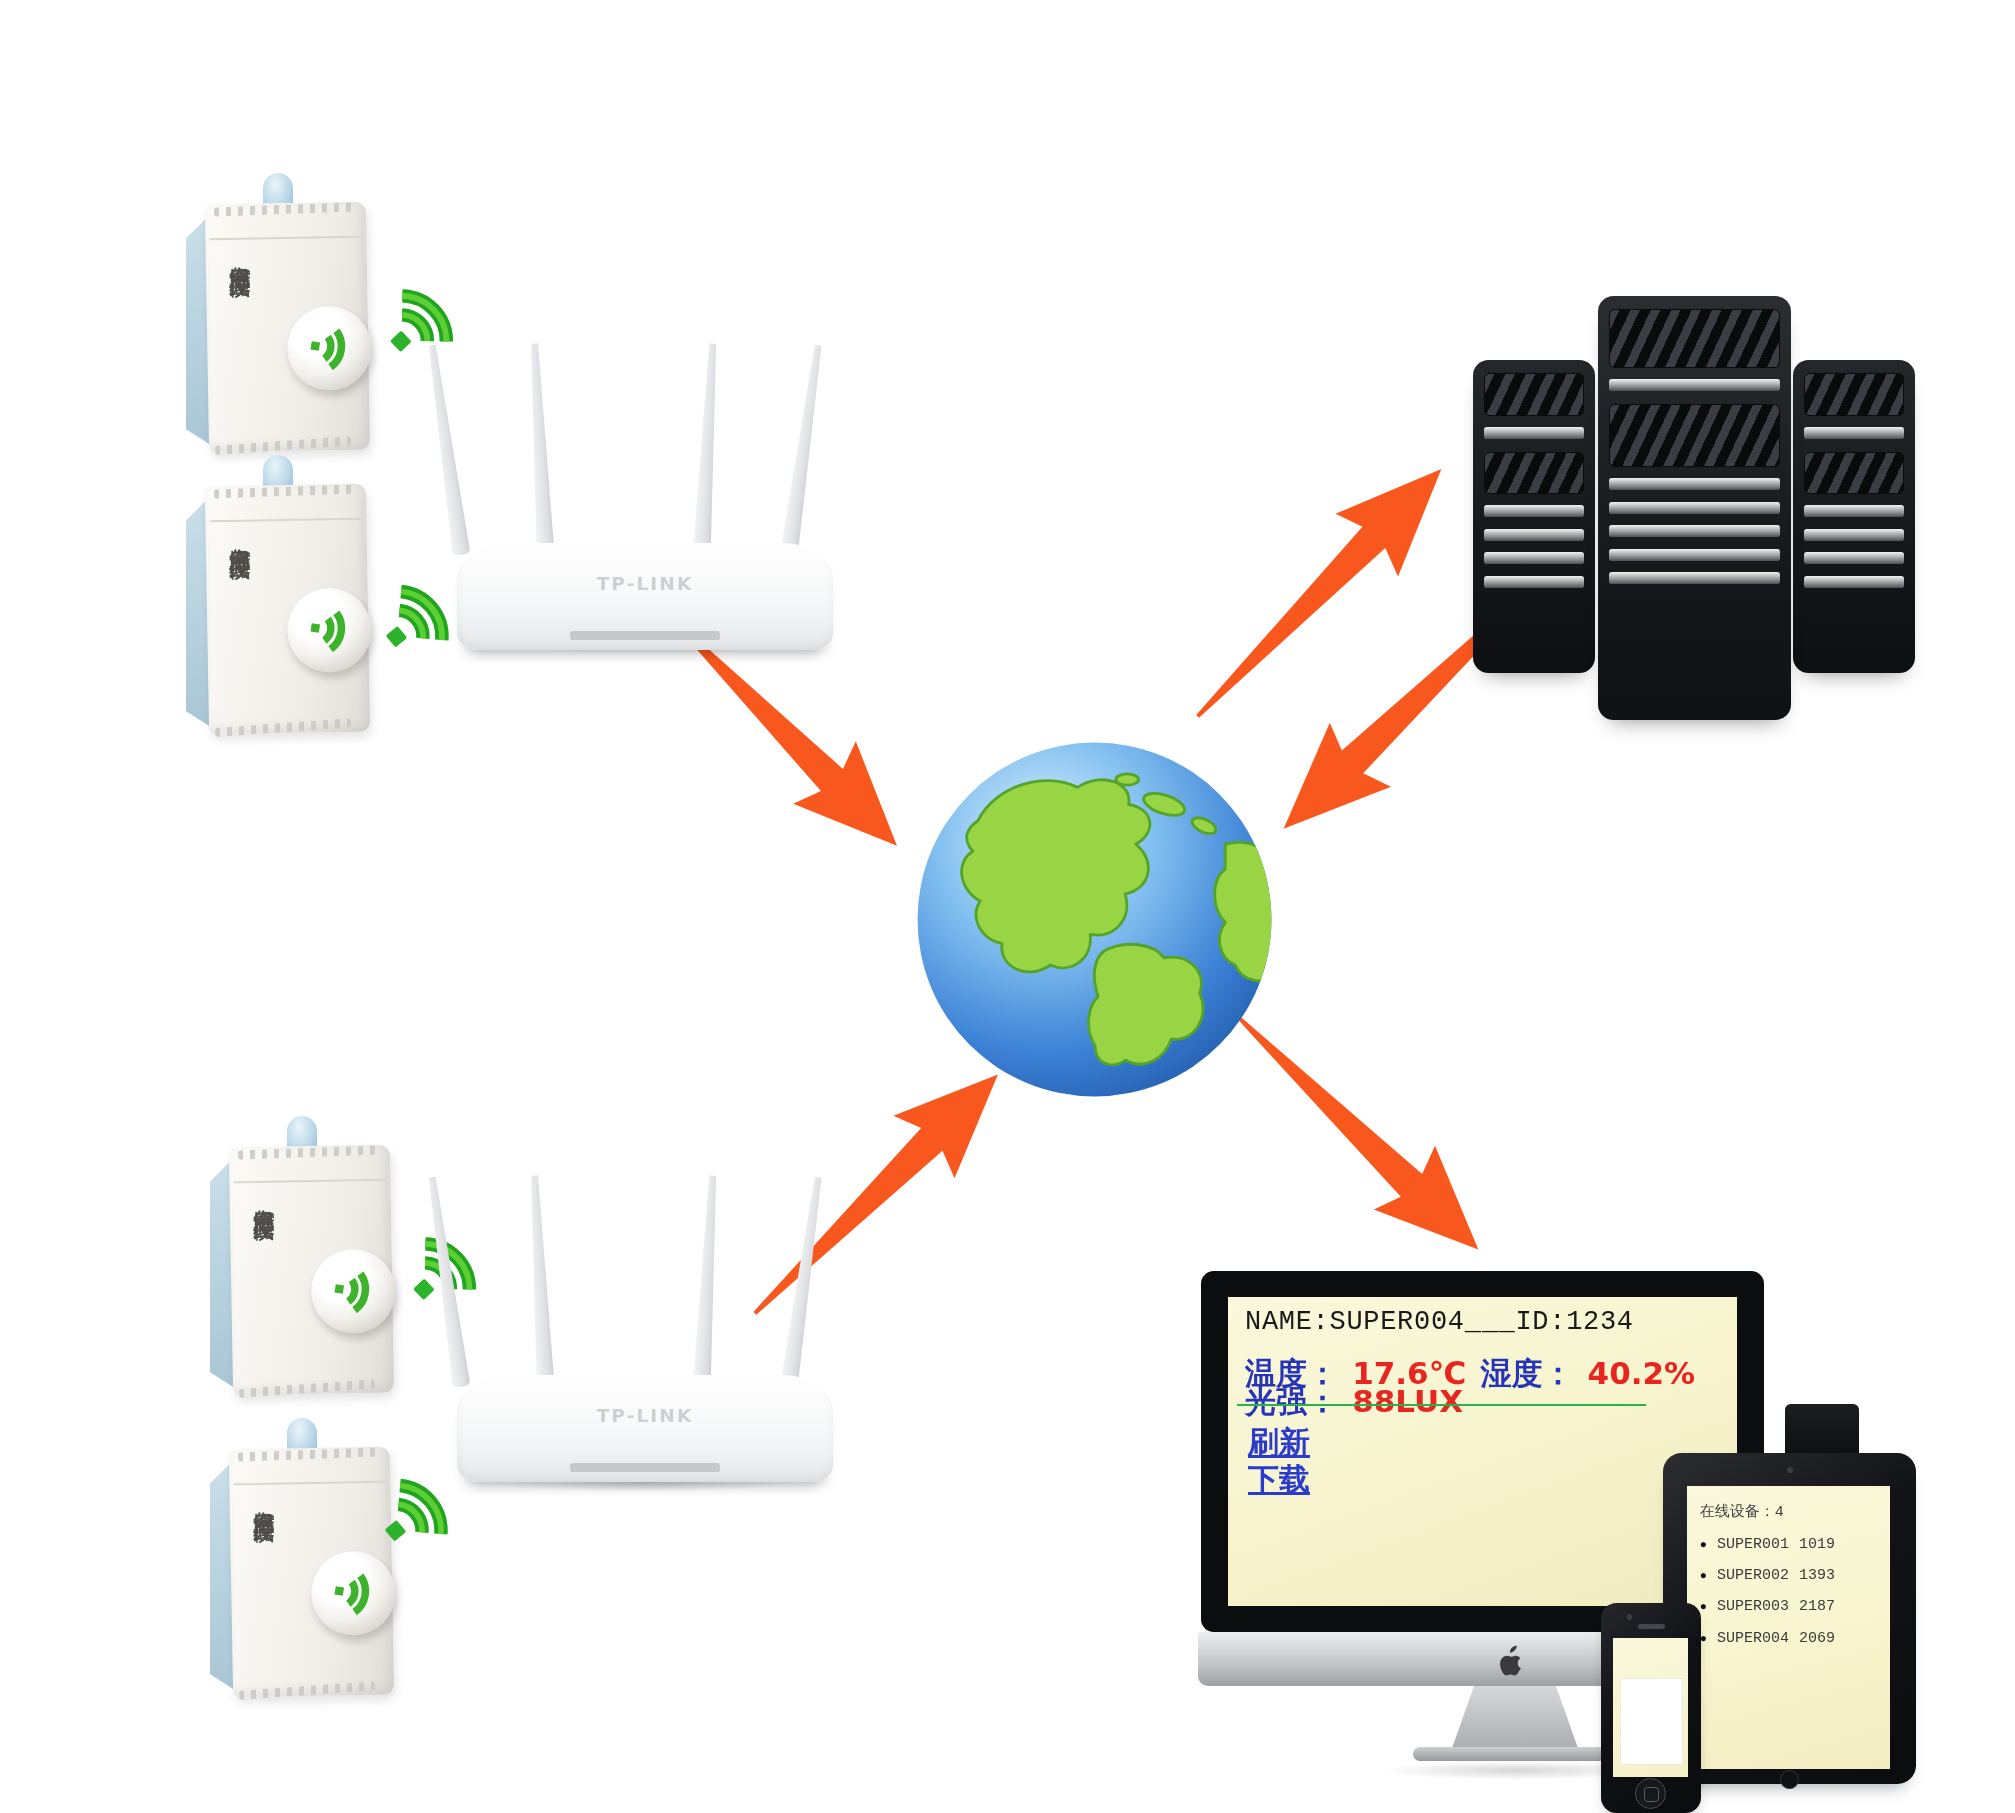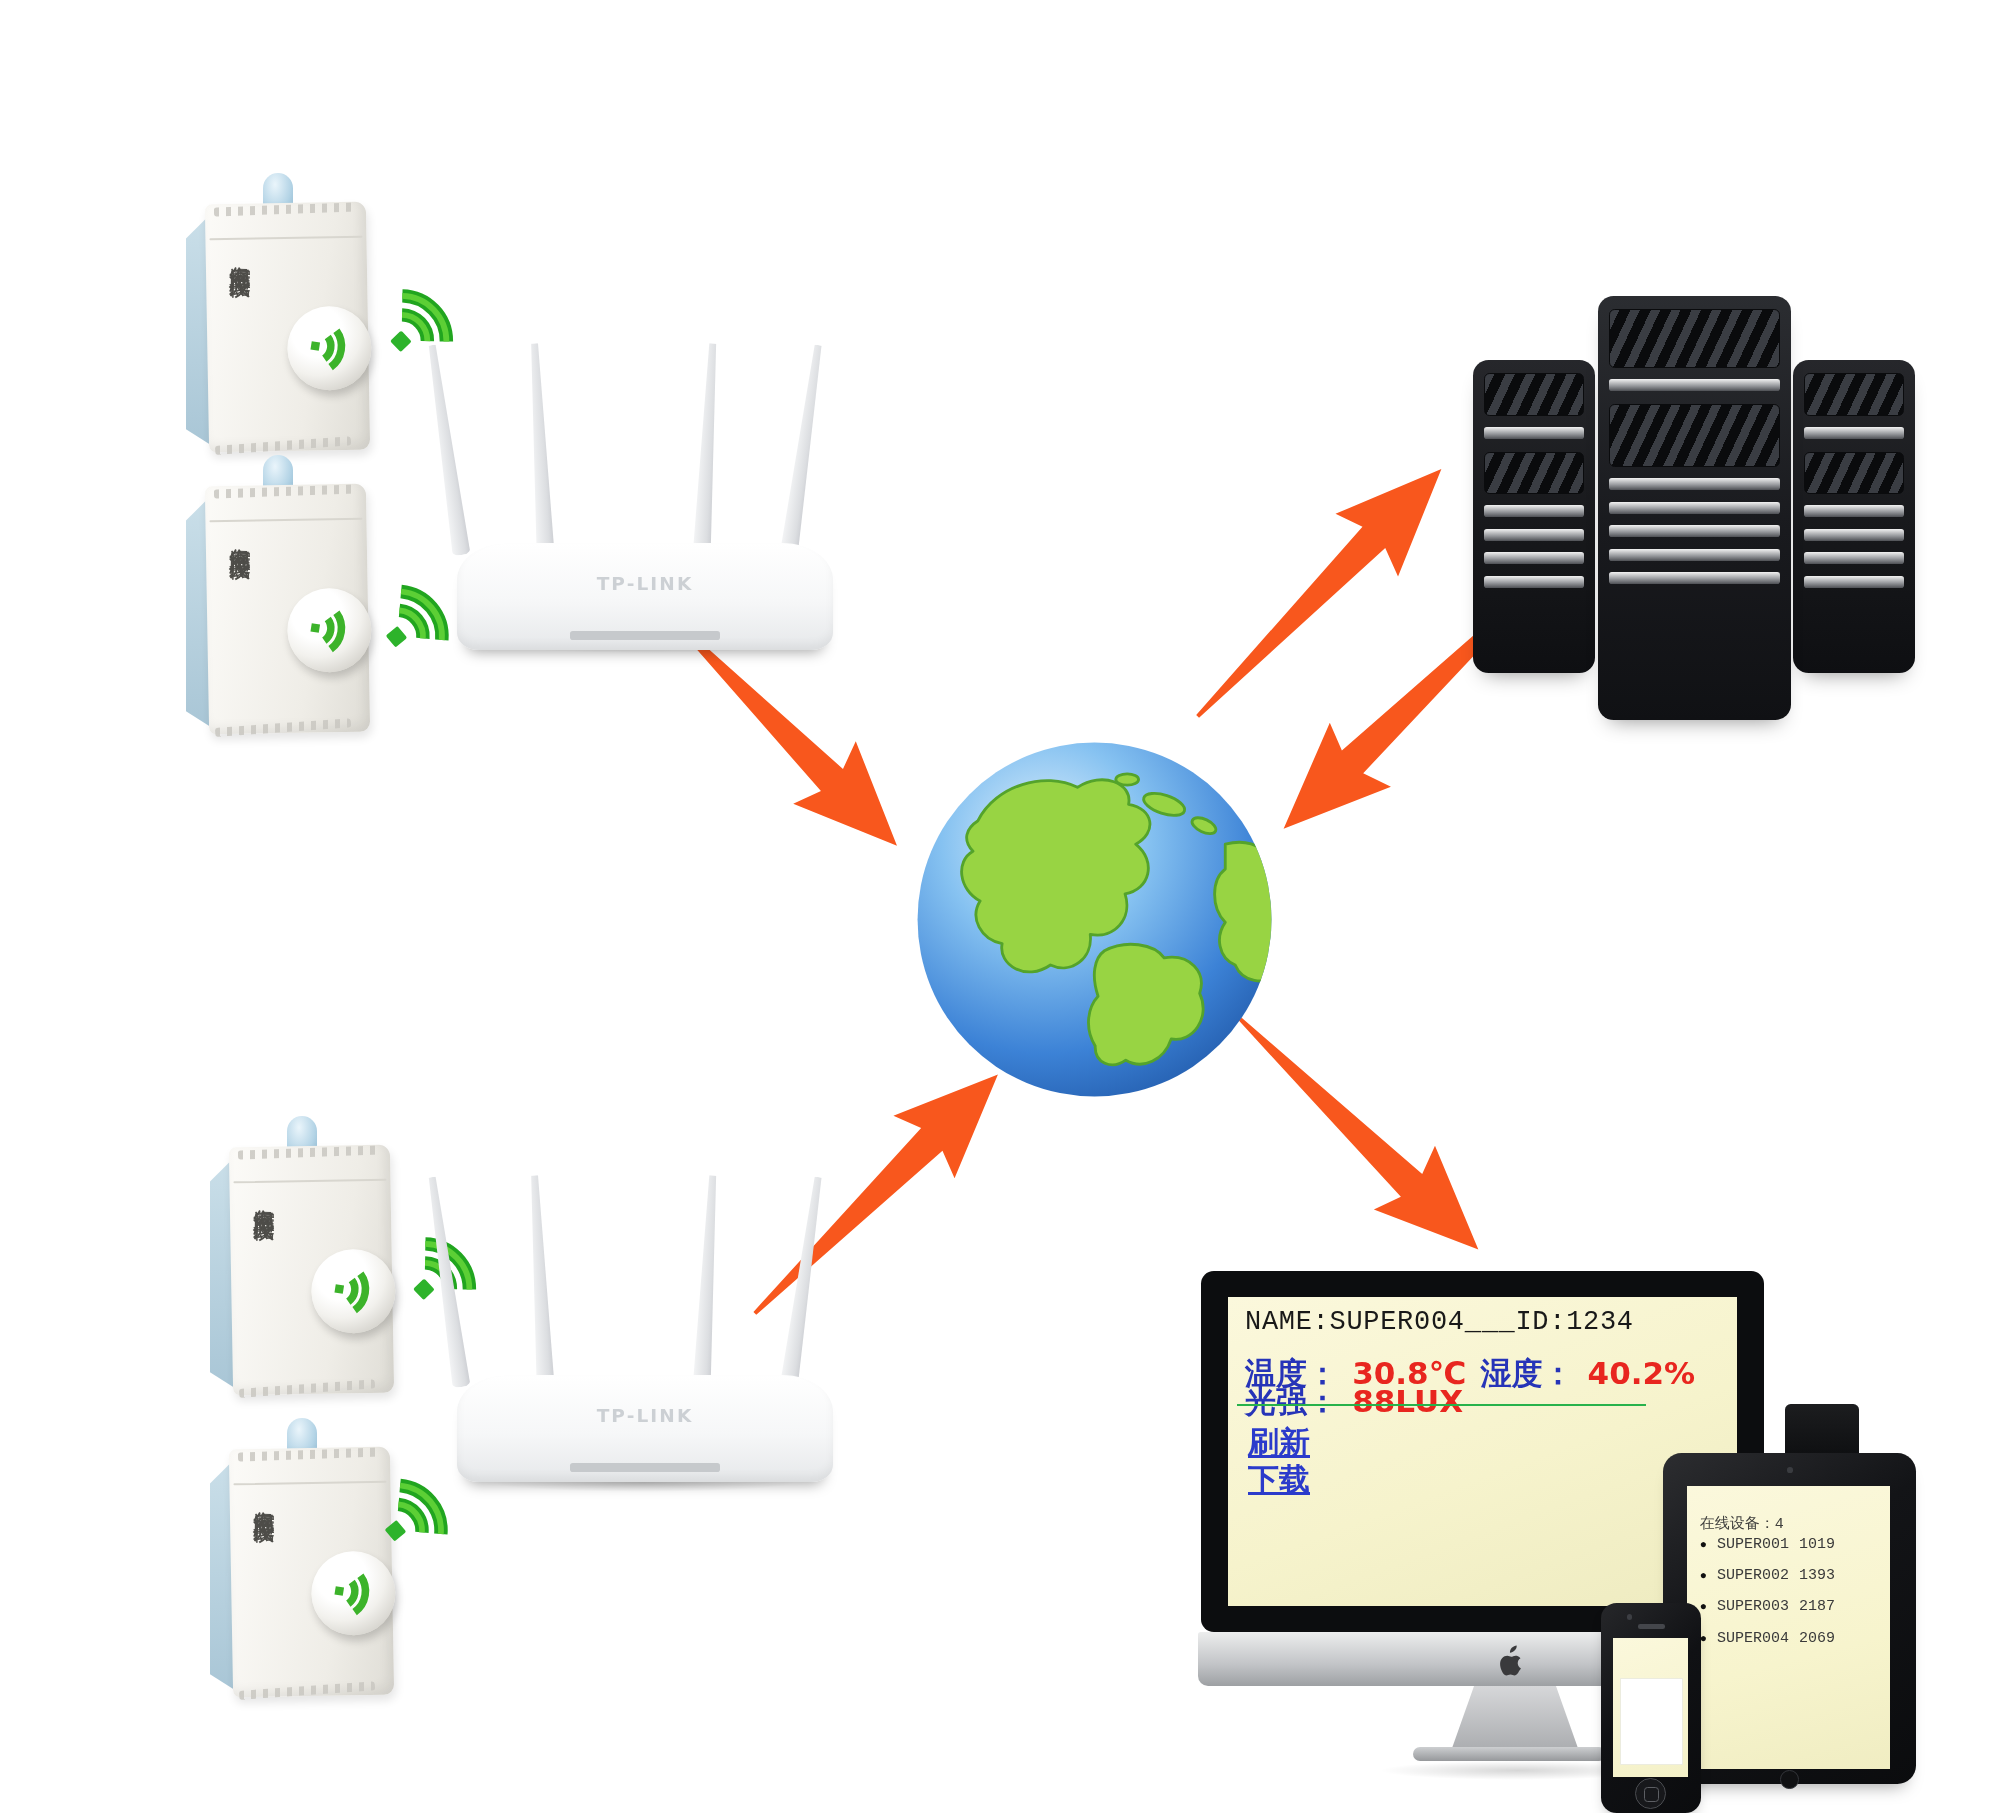--- a/index.html
+++ b/index.html
@@ -93,21 +93,21 @@
 
   
   .dark-stub{position:absolute;left:1785px;top:1404px;width:74px;height:53px;
              background:linear-gradient(#1c1d1f,#0e0f11);border-radius:5.7px 5.7px 0 0;z-index:11;}
   .tablet{position:absolute;left:1663px;top:1453px;width:253px;height:331px;
           background:linear-gradient(145deg,#2c2d30 0%,#131417 40%,#0b0c0e 100%);
           border-radius:18.5px;z-index:12;box-shadow:0 11.4px 18.5px -11.4px rgba(0,0,0,.4);}
   .t-camera{position:absolute;left:124px;top:14.2px;width:5.7px;height:5.7px;border-radius:50%;background:#3a3c40;}
   .t-screen{position:absolute;left:24px;top:33px;width:203px;height:283px;
             background:linear-gradient(165deg,#fbf8dc 0%,#f7f4cd 60%,#f0edc2 100%);}
-  .t-header{position:absolute;left:12.8px;top:28px;font-size:15px;color:#3f3f3d;
+  .t-header{position:absolute;left:12.8px;top:16px;font-size:15px;color:#3f3f3d;
             font-family:"Liberation Mono","DejaVu Sans Mono",monospace;white-space:nowrap;}
   .t-row{position:absolute;left:12.8px;display:flex;align-items:center;gap:10px;
          font-family:"Liberation Mono","DejaVu Sans Mono",monospace;font-size:15px;color:#3a3a3a;white-space:nowrap;}
   .t-dot{font-size:12px;color:#111;}
   .t-home{position:absolute;left:117px;top:317px;width:18.5px;height:18.5px;border-radius:50%;
           background:#101113;border:1.4px solid #33353a;box-sizing:border-box;}
   .phone{position:absolute;left:1601px;top:1603px;width:100px;height:210px;
          background:linear-gradient(135deg,#26272a 0%,#101114 45%,#0b0c0e 100%);
          border-radius:15.6px;z-index:13;box-shadow:0 8.5px 15.6px -8.5px rgba(0,0,0,.45);}
   .p-cam{position:absolute;left:25.6px;top:11.4px;width:5.7px;height:5.7px;border-radius:50%;background:#3c3e43;}
@@ -336,21 +336,21 @@
       <div class="r-strip"></div>
     </div>
   </div>
 
   <div class="imac-shadow"></div>
   <div class="imac-display">
     <div class="imac-screen">
       <div class="m-name">NAME:SUPER004___ID:1234</div>
       <div class="m-row" style="top:56px;">
         <span class="lbl">温度：</span>
-        <span class="val">30.8℃</span>
+        <span class="val">17.6℃</span>
         <span class="lbl">湿度：</span>
         <span class="val">40.2%</span>
       </div>
       <div class="m-row" style="top:84px;">
         <span class="lbl">光强：</span>
         <span class="val">88LUX</span>
       </div>
       <div class="m-divider"></div>
       <div class="m-link" style="top:125px;text-align:right;">刷新</div>
       <div class="m-link" style="top:162px;">下载</div>

